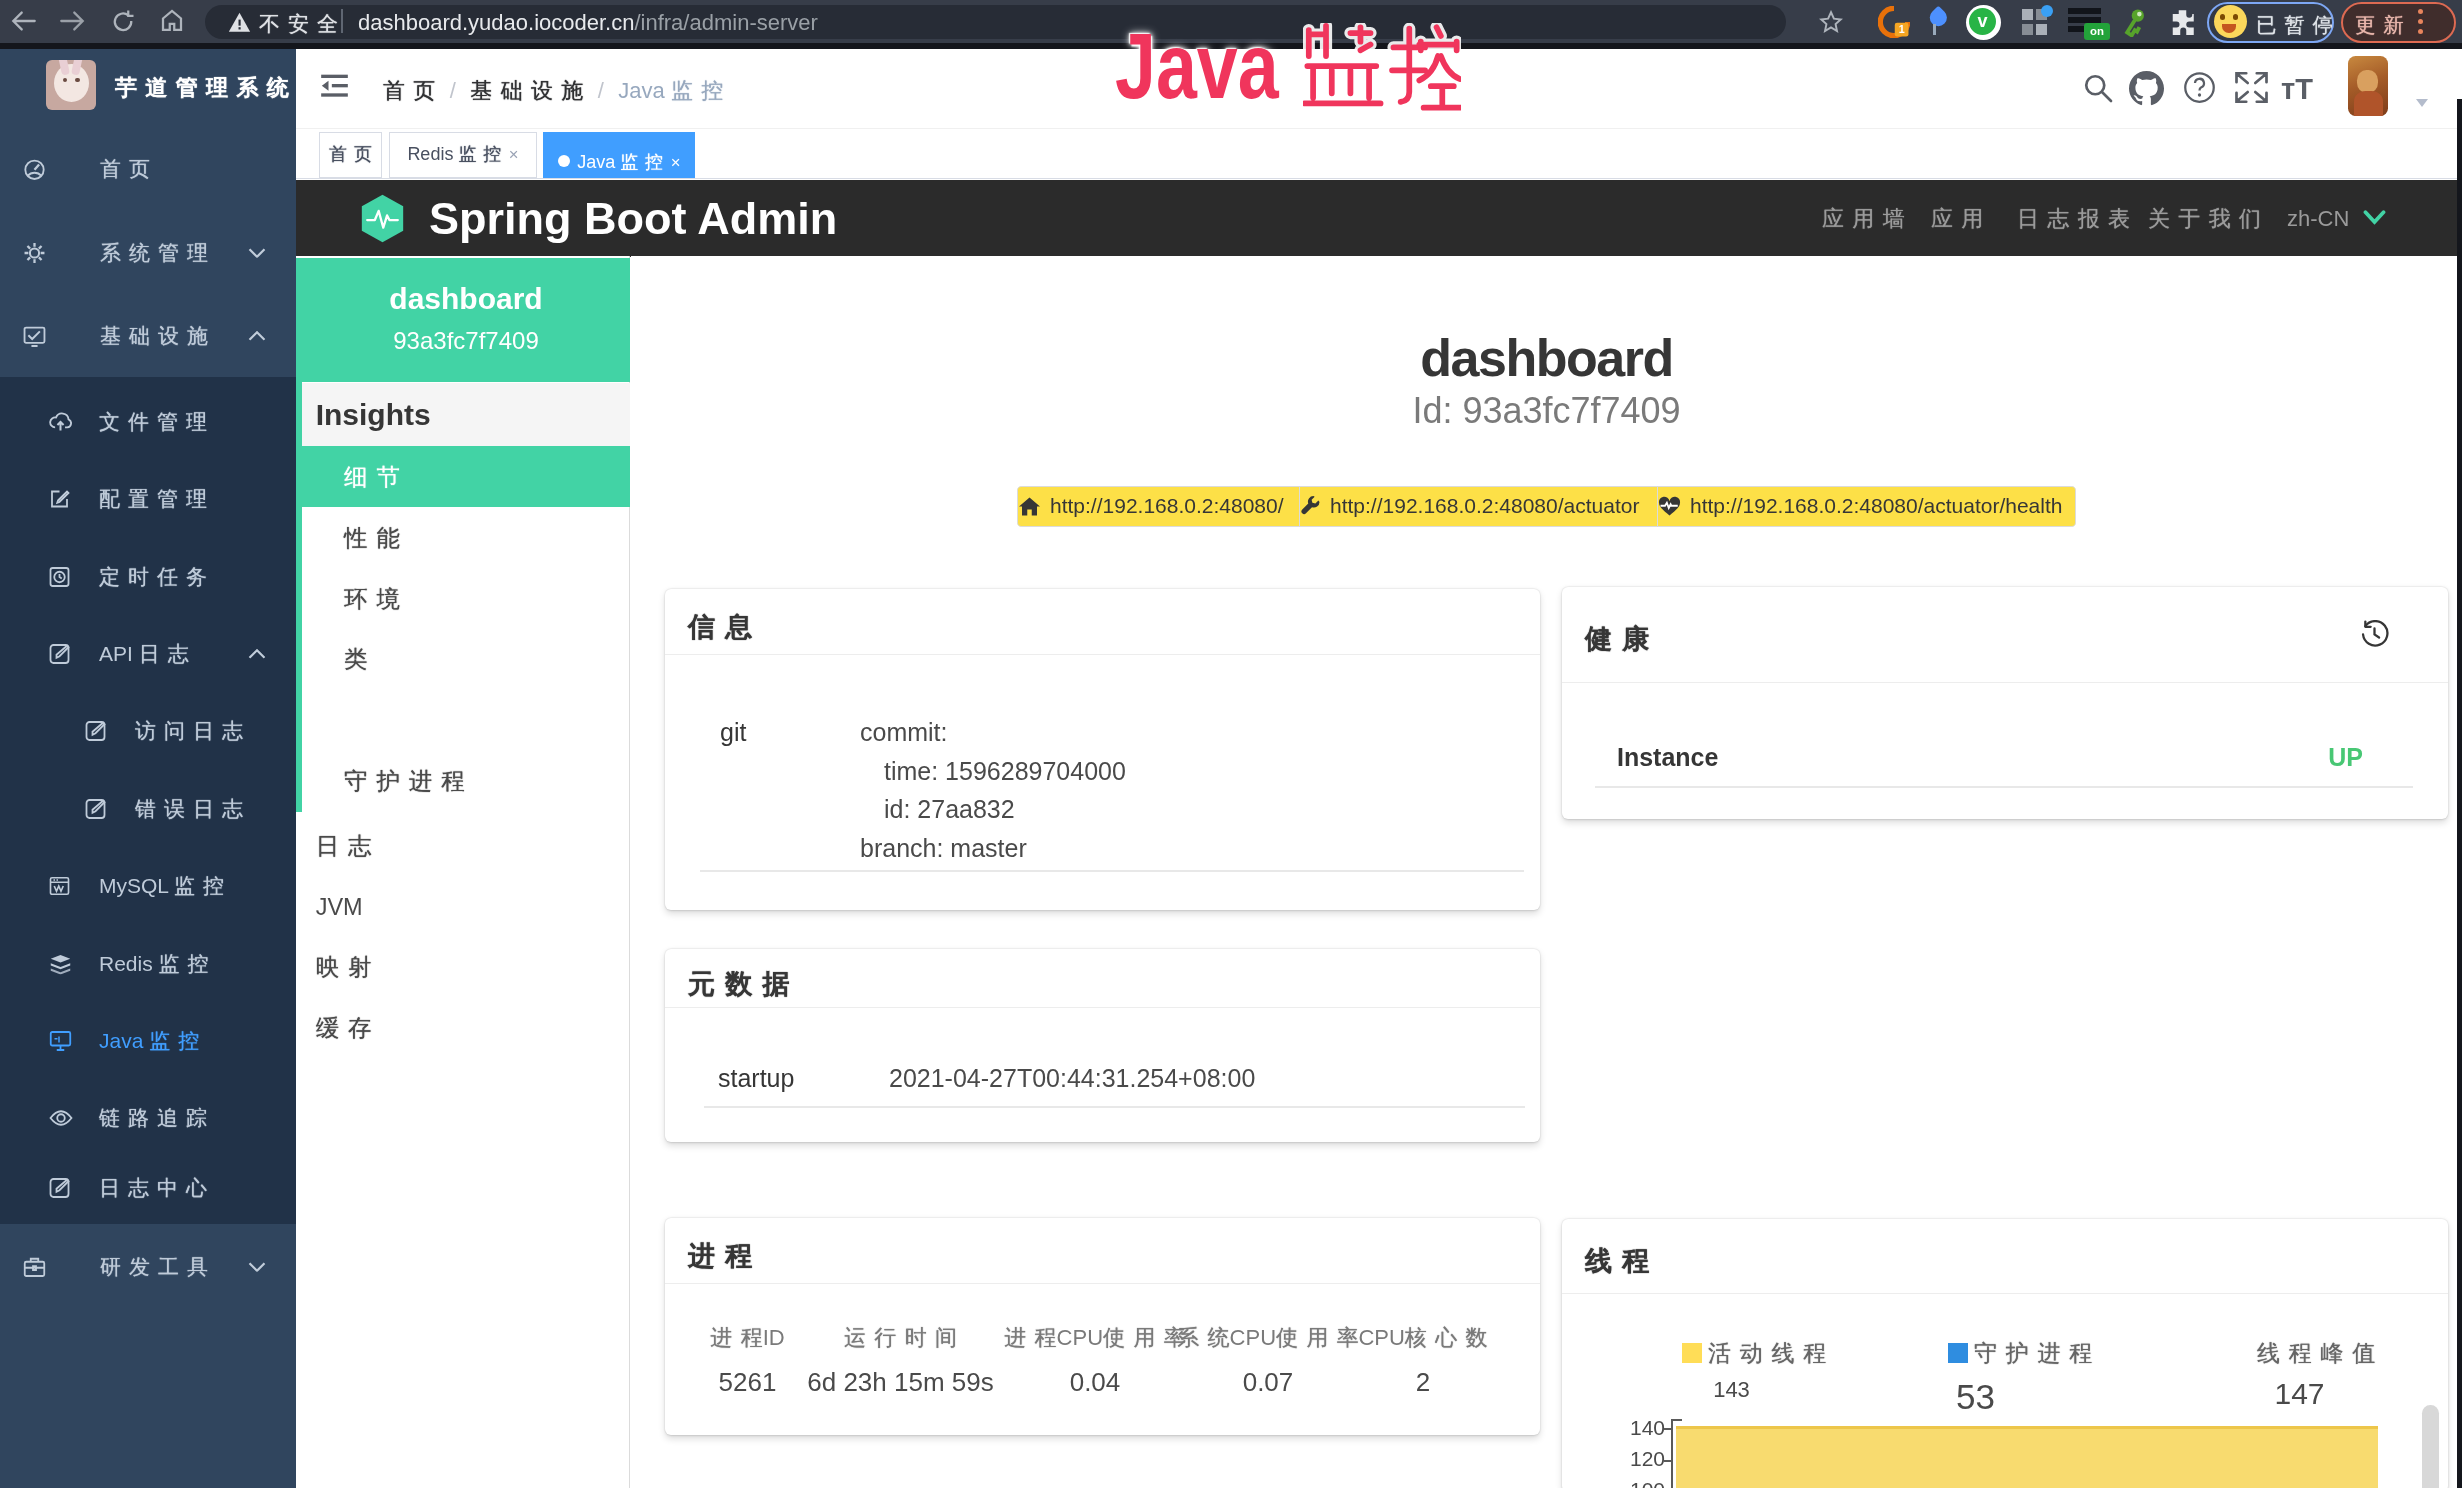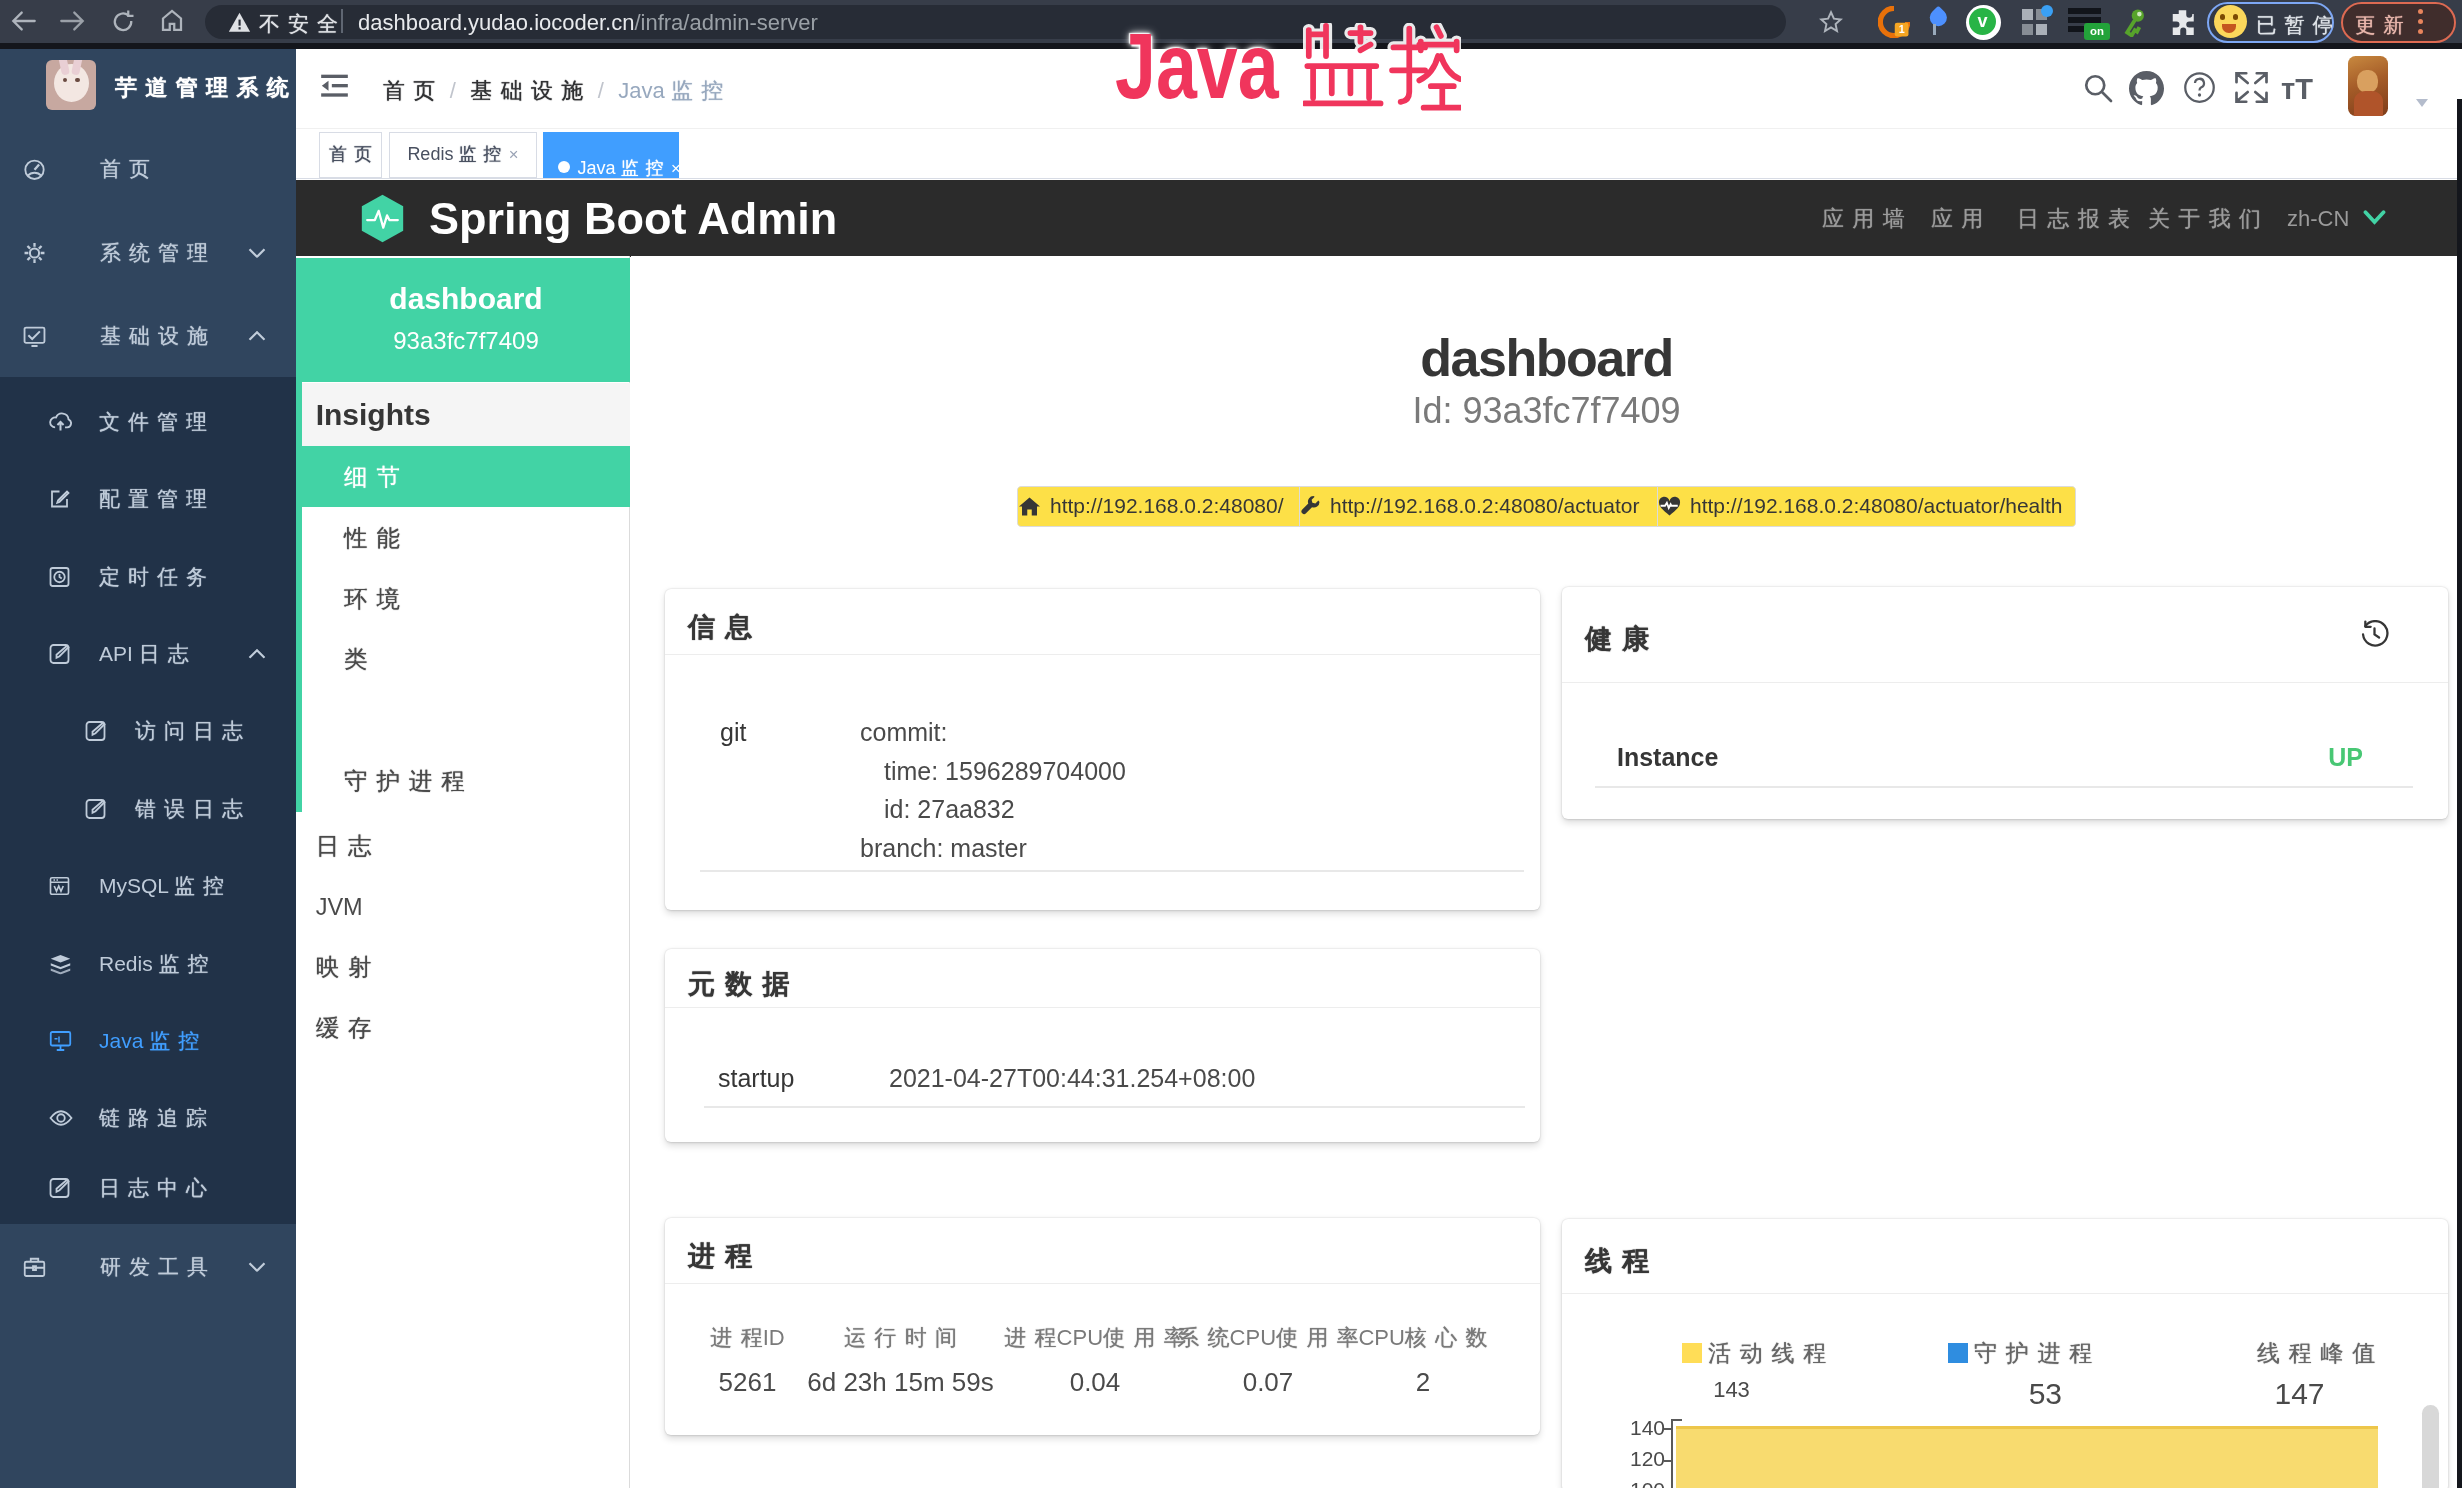--- a/index.html
+++ b/index.html
@@ -185,21 +185,21 @@
 <div class="abs" style="left:2281px;top:73px;color:#5a5e66;font-size:29px;font-weight:bold">ᴛT</div>
 <div class="abs" style="left:2348px;top:56px;width:40px;height:60px;border-radius:7.6px;background:linear-gradient(160deg,#c8893f 0%,#a55c28 45%,#7e3c1a 100%);overflow:hidden">
   <div style="position:absolute;left:9px;top:13.7px;width:21px;height:23px;border-radius:45%;background:#d9a05f"></div>
   <div style="position:absolute;left:6px;top:35px;width:29px;height:26px;border-radius:40% 40% 0 0;background:#b0542a"></div>
 </div>
 <div class="abs" style="left:2416px;top:99px;width:0;height:0;border:6.8px solid transparent;border-top:8.3px solid #b4bccc"></div>
 
 <div class="abs" id="tabsbar">
   <div class="tab" style="left:23px;width:63px;padding:0"><span class="cjk">首页</span></div>
   <div class="tab" style="left:93px;width:148px;padding:0">Redis <span class="cjk">监控</span><span class="x">×</span></div>
-  <div class="tab active" style="left:247px;width:136px;padding:14px"><span class="tabdot"></span>Java <span class="cjk">监控</span><span class="x">×</span></div>
+  <div class="tab active" style="left:247px;width:152px;padding:8px"><span class="tabdot"></span>Java <span class="cjk">监控</span><span class="x">×</span></div>
 </div>
 
 <div class="abs" id="sidebar">
   <div style="position:absolute;left:46px;top:10.6px;width:50px;height:50px;border-radius:6px;background:#c7a8a0;overflow:hidden">
     <div style="position:absolute;left:7.6px;top:4.6px;width:35px;height:38px;border-radius:50%;background:#f3e7e2"></div>
     <div style="position:absolute;left:13.7px;top:-4.6px;width:7.6px;height:20px;border-radius:3.8px;background:#e9cfd4;transform:rotate(-12deg)"></div>
     <div style="position:absolute;left:27px;top:-4.6px;width:7.6px;height:20px;border-radius:3.8px;background:#e9cfd4;transform:rotate(12deg)"></div>
     <div style="position:absolute;left:16.7px;top:18px;width:4.6px;height:4.6px;border-radius:50%;background:#6b4b42"></div>
     <div style="position:absolute;left:29px;top:18px;width:4.6px;height:4.6px;border-radius:50%;background:#6b4b42"></div>
   </div>
@@ -460,21 +460,21 @@
   </div>
 
   <div class="card" style="left:931px;top:963px;width:886px;height:273px">
     <div class="chead" style="height:75px">
         <div class="t" style="top:24px"><span class="cjk">线程</span></div>
       </div>
     <div class="abs" style="left:120px;top:119px;font-size:23px;color:#666;white-space:nowrap"><span style="display:inline-block;width:20px;height:20px;background:#ffdd57;margin-right:6px;vertical-align:-2.3px"></span><span class="cjk">活动线程</span></div>
     <div class="abs" style="left:386px;top:119px;font-size:23px;color:#666;white-space:nowrap"><span style="display:inline-block;width:20px;height:20px;background:#2f8de0;margin-right:6px;vertical-align:-2.3px"></span><span class="cjk">守护进程</span></div>
     <div class="abs" style="left:695px;top:119px;font-size:23px;color:#666;white-space:nowrap"><span class="cjk">线程峰值</span></div>
     <div class="abs" style="left:124px;top:158px;width:91px;text-align:center;font-size:22px;color:#4a4a4a">143</div>
-    <div class="abs" style="left:409px;top:158px;width:91px;text-align:right;font-size:30px;color:#4a4a4a">53</div>
+    <div class="abs" style="left:394px;top:158px;width:91px;text-align:left;font-size:35px;color:#4a4a4a">53</div>
     <div class="abs" style="left:692px;top:158px;width:91px;text-align:center;font-size:30px;color:#4a4a4a">147</div>
   </div>
 
   <div class="abs" style="left:988px;top:1160px;width:46px;text-align:right;font-size:21px;color:#4a4a4a">140</div>
   <div class="abs" style="left:988px;top:1191px;width:46px;text-align:right;font-size:21px;color:#4a4a4a">120</div>
   <div class="abs" style="left:988px;top:1222px;width:46px;text-align:right;font-size:21px;color:#4a4a4a">100</div>
   <div class="abs" style="left:1040px;top:1163px;width:2.3px;height:325px;background:#5a5a5a"></div>
   <div class="abs" style="left:1040px;top:1163px;width:10.6px;height:2.3px;background:#5a5a5a"></div>
   <div class="abs" style="left:1033px;top:1172px;width:7.6px;height:2.3px;background:#5a5a5a"></div>
   <div class="abs" style="left:1033px;top:1204px;width:7.6px;height:2.3px;background:#5a5a5a"></div>

